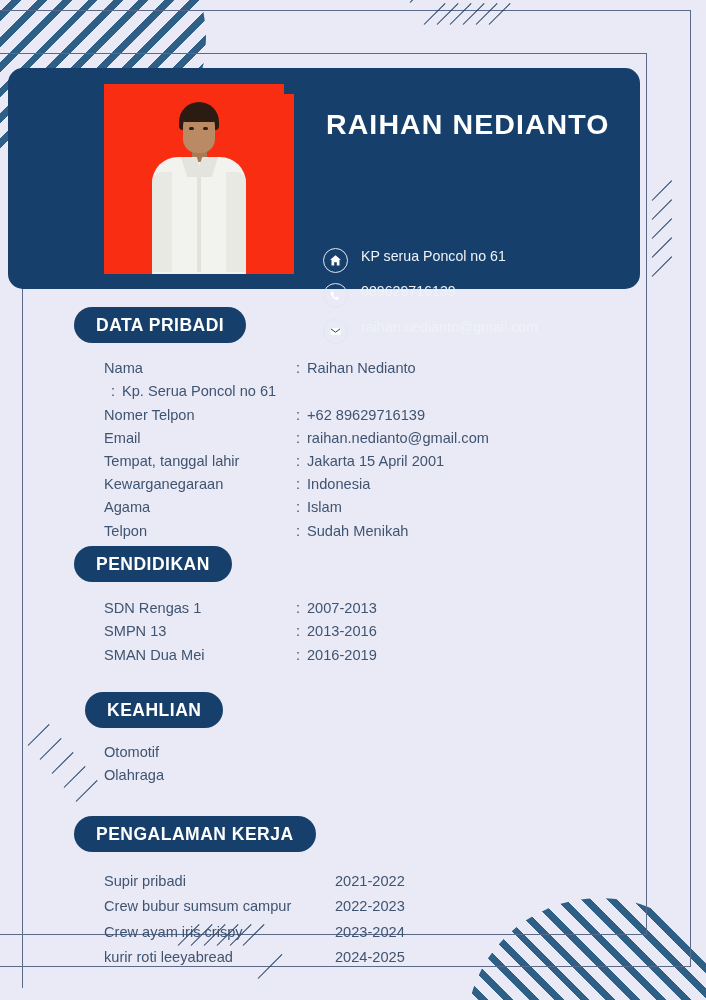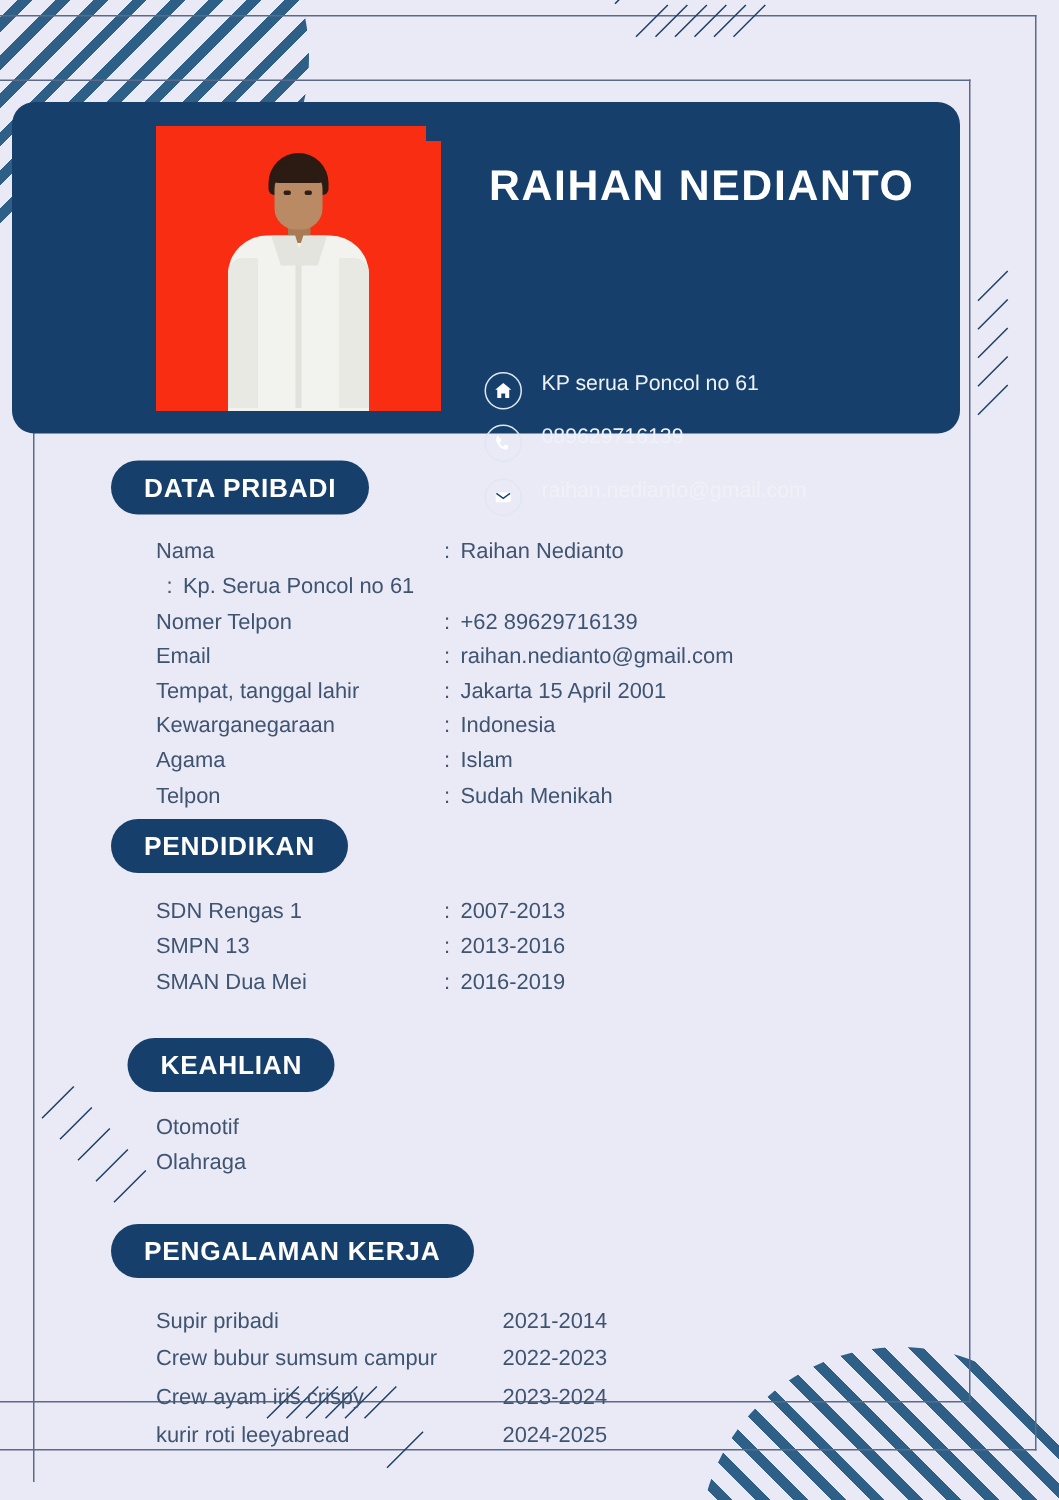--- a/index.html
+++ b/index.html
@@ -337,21 +337,21 @@
       </div>
       <div class="row">
         <span class="lbl">Olahraga</span>
       </div>
     </div>
 
   <div class="pill" id="pill-3">PENGALAMAN KERJA</div>
   <div class="rows" id="rows-experience">
       <div class="row">
         <span class="lbl">Supir pribadi</span>
-        <span class="val">2021-2014</span>
+        <span class="val">2021-2022</span>
       </div>
       <div class="row">
         <span class="lbl">Crew bubur sumsum campur</span>
         <span class="val">2022-2023</span>
       </div>
       <div class="row">
         <span class="lbl">Crew ayam iris crispy</span>
         <span class="val">2023-2024</span>
       </div>
       <div class="row">

